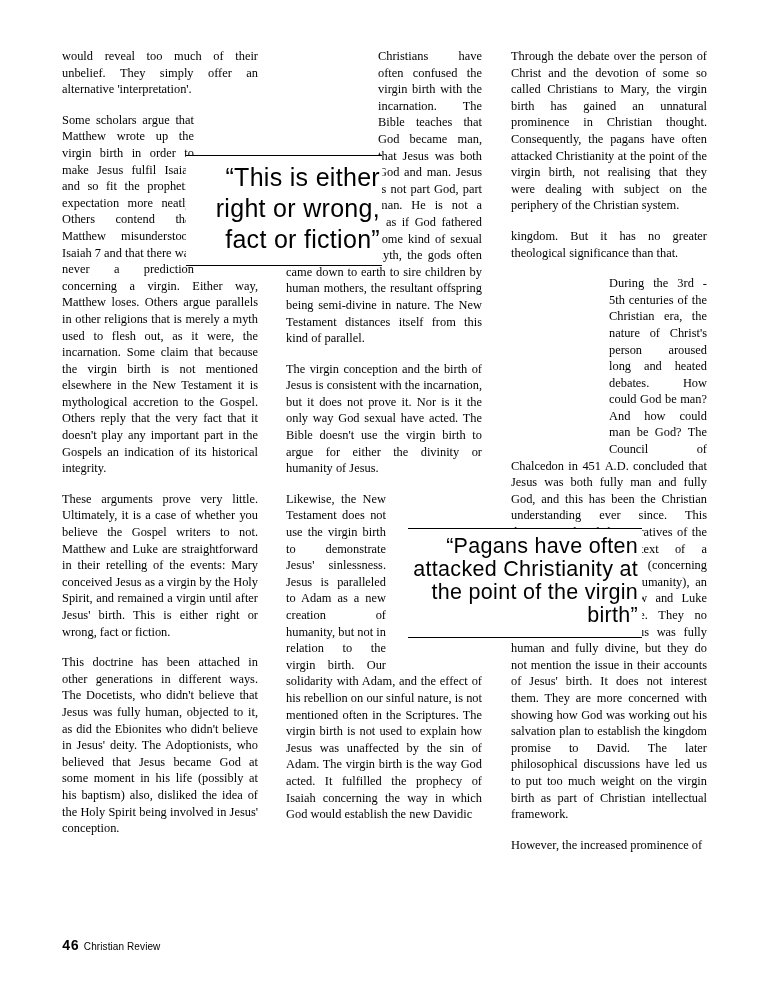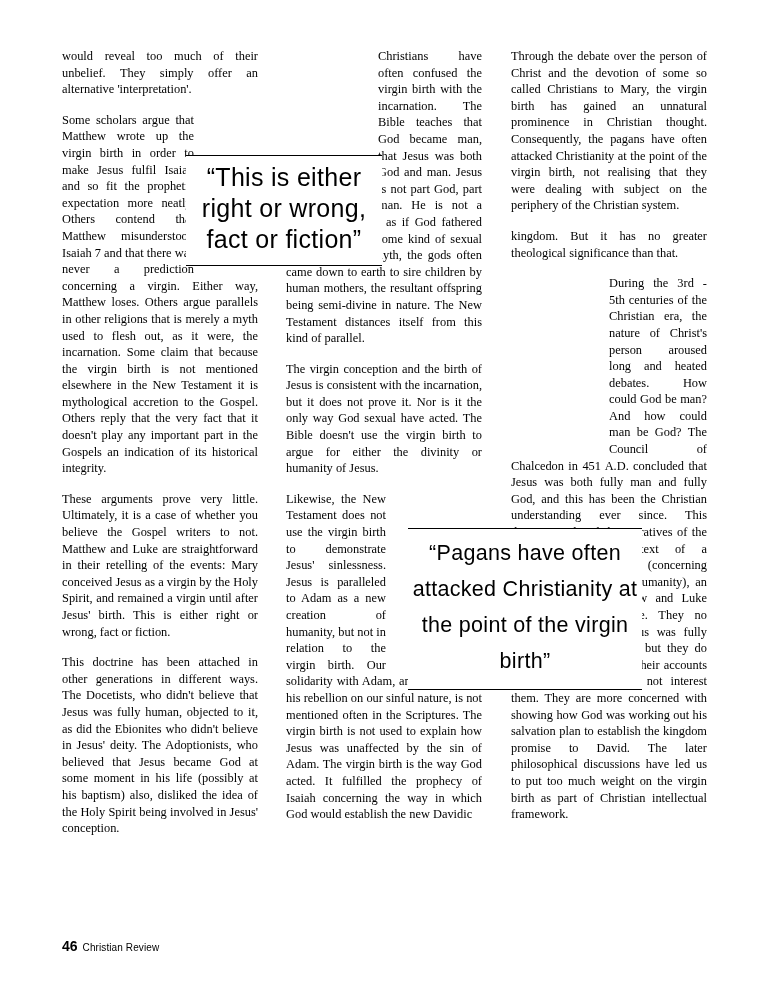--- a/index.html
+++ b/index.html
@@ -50,21 +50,21 @@
     hyphens: none;
   }
 
   .col p:last-child { margin-bottom: 0; }
 
   
   .pullquote {
     position: absolute;
     font-family: "Liberation Sans", sans-serif;
     font-weight: normal;
-    text-align: center;
+    text-align: right;
     color: #000000;
     border-top: 1.5px solid #000;
     border-bottom: 1.5px solid #000;
     background: #ffffff;
     box-sizing: border-box;
   }
   .pullquote .pq-text {
     display: block;
     letter-spacing: 0.3px;
   }
@@ -77,21 +77,21 @@
     font-size: 25px;
     line-height: 31px;
   }
 
   #pullquote-2 {
     left: 408px;
     top: 528px;
     width: 234px;
     padding: 6px 4px 10px 4px;
     font-size: 21.5px;
-    line-height: 36px;
+    line-height: 23px;
   }
 
   
   .shape-left-1 {
     float: right;
     width: 64px;
     height: 150px;
     shape-outside: inset(0);
     margin: 0;
   }
@@ -119,21 +119,21 @@
 
   .footer {
     position: absolute;
     left: 62px;
     top: 938px;
     display: flex;
     align-items: baseline;
     gap: 5px;
   }
   .folio {
-    font-family: Liberation Sans, sans-serif;
+    font-family: Liberation Mono, monospace;
     font-size: 14px;
     font-weight: bold;
     color: #000;
   }
   .pubname {
     font-family: "Liberation Sans", sans-serif;
     font-size: 10px;
     color: #000;
     letter-spacing: 0.1px;
   }
@@ -155,20 +155,21 @@
     <div class="col col-2">
       <p><span class="shape-right-1"></span><span>Christians have often confused the virgin birth with the incarnation. The Bible teaches that God became man, that Jesus was both God and man. Jesus is not part God, part man. He is not a semi-divine being, as if God fathered him by Mary by some kind of sexual union. In pagan myth, the gods often came down to earth to sire children by human mothers, the resultant offspring being semi-divine in nature. The New Testament distances itself from this kind of parallel.</span></p>
       <p><span>The virgin conception and the birth of Jesus is consistent with the incarnation, but it does not prove it. Nor is it the only way God sexual have acted. The Bible doesn't use the virgin birth to argue for either the divinity or humanity of Jesus.</span></p>
       <p><span class="shape-left-2"></span><span>Likewise, the New Testament does not use the virgin birth to demonstrate Jesus' sinlessness. Jesus is paralleled to Adam as a new creation of humanity, but not in relation to the virgin birth. Our solidarity with Adam, and the effect of his rebellion on our sinful nature, is not mentioned often in the Scriptures. The virgin birth is not used to explain how Jesus was unaffected by the sin of Adam. The virgin birth is the way God acted. It fulfilled the prophecy of Isaiah concerning the way in which God would establish the new Davidic</span></p>
     </div>
 
     <div class="col col-3">
       <p>Through the debate over the person of Christ and the devotion of some so called Christians to Mary, the virgin birth has gained an unnatural prominence in Christian thought. Consequently, the pagans have often attacked Christianity at the point of the virgin birth, not realising that they were dealing with subject on the periphery of the Christian system.</p>
       <p>kingdom. But it has no greater theological significance than that.</p>
       <p><span class="shape-right-2"></span><span>During the 3rd - 5th centuries of the Christian era, the nature of Christ's person aroused long and heated debates. How could God be man? And how could man be God? The Council of Chalcedon in 451 A.D. concluded that Jesus was both fully man and fully God, and this has been the Christian understanding ever since. This discussion placed the narratives of the virgin birth in context of a philosophical discussion (concerning the nature of God and humanity), an arena of which Matthew and Luke were blissfully unaware. They no doubt believed that Jesus was fully human and fully divine, but they do not mention the issue in their accounts of Jesus' birth. It does not interest them. They are more concerned with showing how God was working out his salvation plan to establish the kingdom promise to David. The later philosophical discussions have led us to put too much weight on the virgin birth as part of Christian intellectual framework.</span></p>
+      <p>However, the increased prominence of</p>
     </div>
 
   </div>
 
   <div class="pullquote" id="pullquote-1">
     <span class="pq-text">“This is either right or wrong, fact or fiction”</span>
   </div>
 
   <div class="pullquote" id="pullquote-2">
     <span class="pq-text">“Pagans have often attacked Christianity at the point of the virgin birth”</span>

